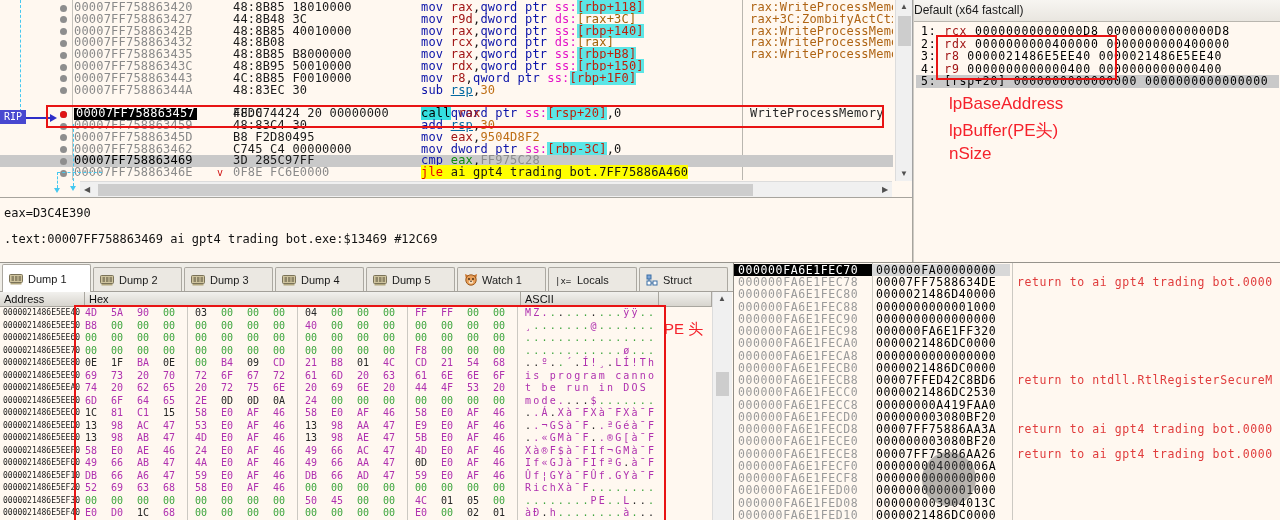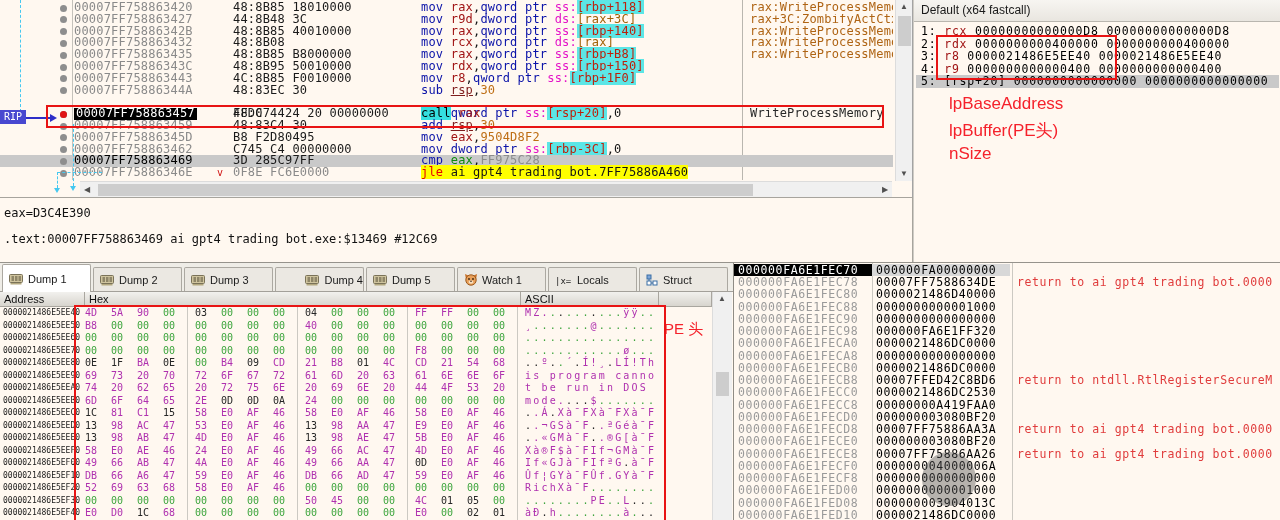--- a/index.html
+++ b/index.html
@@ -19,21 +19,21 @@
   .ripaddr{background:#000;color:#fff;padding:0 2px;}
   .dmark{position:absolute;left:217px;color:#D01414;font-size:10px;}
   .dbytes{position:absolute;left:233px;color:#1A1A1A;}
   .dbytes.dim{color:#8A8A8A;}
   .dinstr{position:absolute;left:421px;}
   .dcmt{position:absolute;left:750px;width:143px;overflow:hidden;color:#AF6414;}
   .dcmt.cdark{color:#282828;}
   .dvline{position:absolute;left:742px;top:0;height:180px;border-left:1px solid #B9B6AF;}
   .dmline{position:absolute;left:72px;top:0;height:180px;border-left:1px solid #C5C2BB;}
   
-  .t-m{color:#0A12A8;} .t-r{color:#A01414;} .t-rs{color:#7f1d1d;text-decoration:underline;} .t-s{color:#E414C8;}
+  .t-m{color:#0A12A8;} .t-r{color:#A01414;} .t-rs{color:#0369a1;text-decoration:underline;} .t-s{color:#E414C8;}
   .t-b{color:#a16207;} .t-bh{color:#BE1E0A;background:#5CE6E6;} .t-n{color:#BE6E14;}
   .t-p{color:#141414;} .t-callh{color:#000;background:#35E0E0;} .t-e{color:#0E8A0E;}
   .t-g{color:#8C8C8C;} .t-jle{color:#E60000;background:#FFFF00;} .t-jt{color:#141414;background:#FFFF00;}
   
   .riplab{position:absolute;left:0;top:110px;width:26px;height:14px;background:#4848D0;color:#fff;
           font-size:10px;line-height:14px;text-align:center;font-family:"DejaVu Sans Mono",monospace;}
   .riparrow{position:absolute;left:26px;top:117px;width:24px;height:2px;background:#2E2EC8;}
   .riphead{position:absolute;left:50px;top:114px;width:0;height:0;
            border-left:7px solid #2E2EC8;border-top:4px solid transparent;border-bottom:4px solid transparent;}
   .redbox{position:absolute;border:2px solid #E81414;pointer-events:none;z-index:6;}
@@ -49,21 +49,21 @@
 
   
   .infopane{position:absolute;left:0;top:197px;width:912px;height:65px;background:#FFF8F0;
             border-top:1px solid #A7A49D;border-right:1px solid #A7A49D;}
   .iline{position:absolute;left:4px;font-family:"DejaVu Sans Mono",monospace;font-size:12px;color:#111;white-space:pre;}
 
   
   .regs{position:absolute;left:913px;top:0;width:367px;height:262px;background:#FFF8F0;
         border-left:1px solid #CFCCc5;}
   .regtitle{position:absolute;left:0;top:0;right:0;height:21px;background:linear-gradient(#F7F5F1,#E9E6E0);
-            border-bottom:1px solid #B9B6AF;font-size:12px;color:#1A1A1A;line-height:21px;padding-left:7px;}
+            border-bottom:1px solid #B9B6AF;font-size:12px;color:#1A1A1A;line-height:21px;}
   .rrow{position:absolute;left:2px;right:2px;padding-left:5px;font-family:"DejaVu Sans Mono",monospace;
         font-size:11.5px;letter-spacing:.8px;line-height:12.5px;white-space:pre;}
   .rrow.rsel{background:#C9C9C9;}
   .rt-i{color:#000;} .rt-rn{color:#A01414;} .rt-v{color:#000;}
   .rann{position:absolute;left:35px;font-size:17px;color:#F5212B;font-family:"Liberation Sans",sans-serif;}
 
   
   .dump{position:absolute;left:0;top:262px;width:733px;height:258px;background:#FFF8F0;
         border-top:1px solid #96938C;overflow:hidden;}
   .tabstrip{position:absolute;left:0;top:0;width:733px;height:28px;background:#EFEDE7;}
@@ -209,21 +209,21 @@
             <svg width="15" height="12" viewBox="0 0 15 12">
               <rect x="0.5" y="1.5" width="13" height="8" rx="1" fill="#cfc49e" stroke="#7a7258"></rect>
               <rect x="2.5" y="3" width="2.5" height="5" fill="#8f8668"></rect>
               <rect x="6" y="3" width="2.5" height="5" fill="#8f8668"></rect>
               <rect x="9.5" y="3" width="2.5" height="5" fill="#8f8668"></rect>
               <rect x="1.5" y="10" width="11" height="1.5" fill="#b3a87f"></rect>
             </svg>
           </span>
           <span>Dump 3</span>
         </div>
-        <div class="tab" style="left: 275px; justify-content: flex-end;">
+        <div class="tab" style="left: 275px;">
           <span style="display: inline-flex;">
             <svg width="15" height="12" viewBox="0 0 15 12">
               <rect x="0.5" y="1.5" width="13" height="8" rx="1" fill="#cfc49e" stroke="#7a7258"></rect>
               <rect x="2.5" y="3" width="2.5" height="5" fill="#8f8668"></rect>
               <rect x="6" y="3" width="2.5" height="5" fill="#8f8668"></rect>
               <rect x="9.5" y="3" width="2.5" height="5" fill="#8f8668"></rect>
               <rect x="1.5" y="10" width="11" height="1.5" fill="#b3a87f"></rect>
             </svg>
           </span>
           <span>Dump 4</span>

